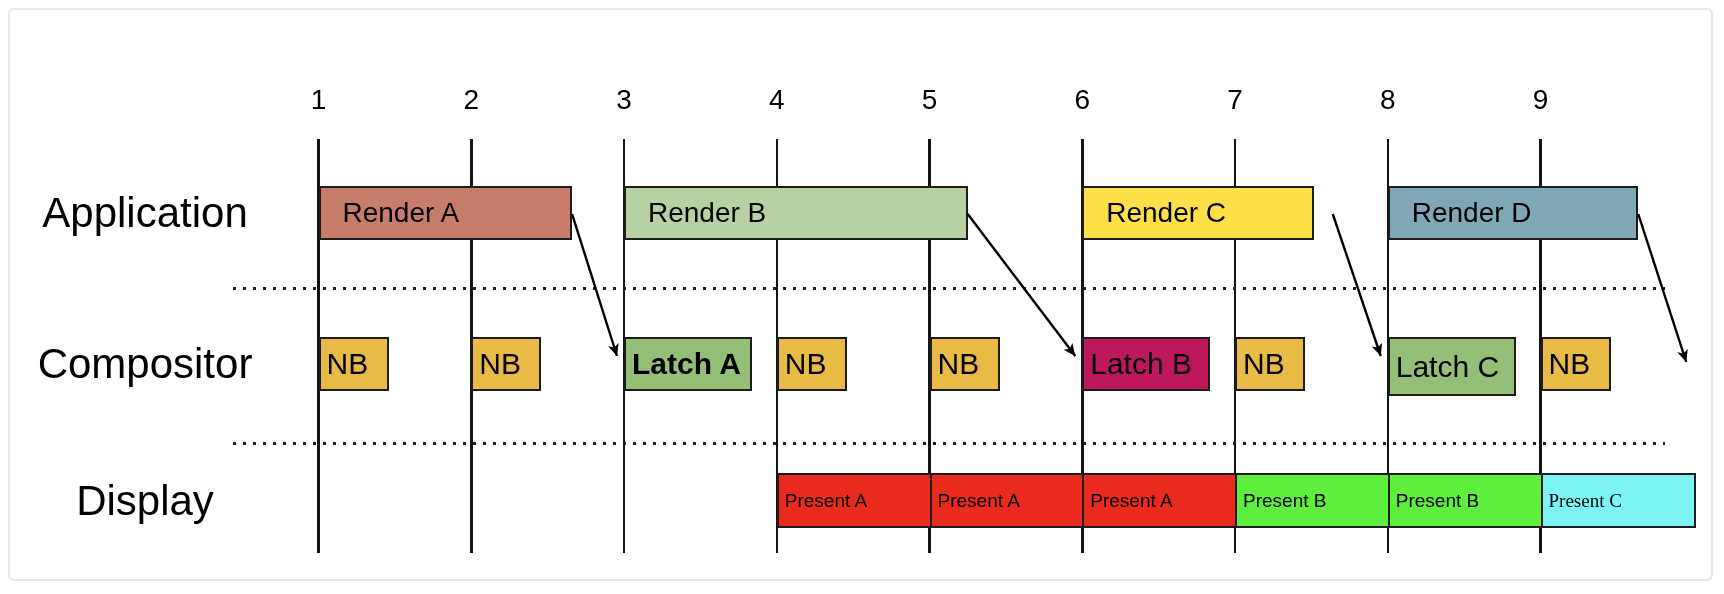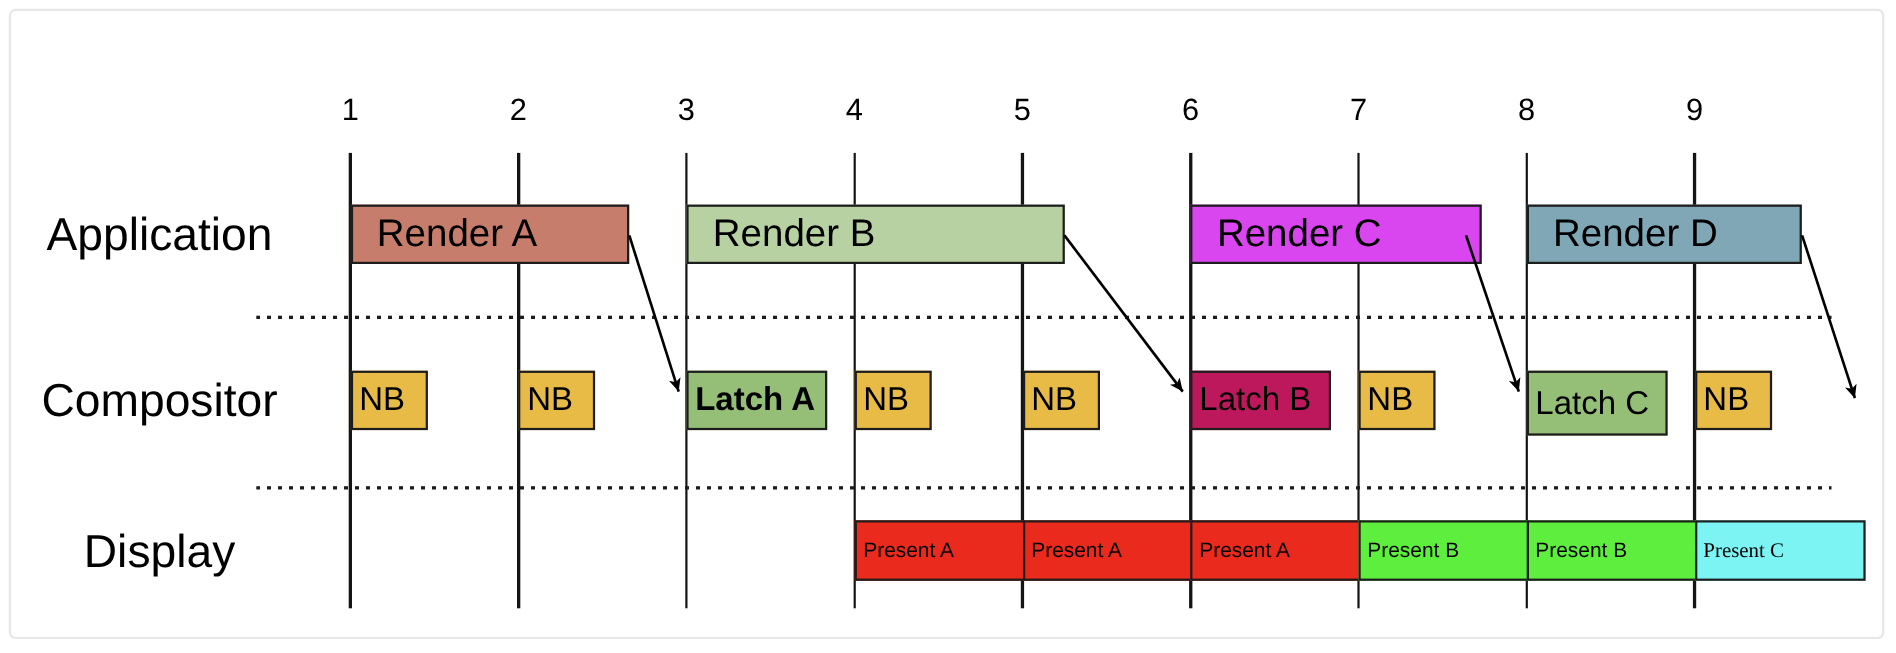--- a/index.html
+++ b/index.html
@@ -9,21 +9,21 @@
          border:2px solid #e7e7ea;border-radius:6px;box-sizing:border-box;}
   .vline{position:absolute;width:2.5px;background:#141414;top:139px;height:414px;}
   .tick-label{position:absolute;top:84px;width:60px;text-align:center;
               font-size:28px;line-height:32px;}
   .dotted{position:absolute;height:3px;
           background:repeating-linear-gradient(90deg,#1c1c1c 0 3px,transparent 3px 10px);}
   .row-label{position:absolute;left:14px;width:262px;display:flex;align-items:center;
              justify-content:center;font-size:42px;}
   .box{position:absolute;box-sizing:border-box;border:2.5px solid #1d1d1d;
        display:flex;align-items:center;white-space:nowrap;overflow:hidden;}
-  .render-box{font-size:35px;padding-left:22px;}
+  .render-box{font-size:28px;padding-left:22px;}
   .comp-box{font-size:30px;padding-left:6px;}
   .present-box{font-size:19px;padding-left:6px;}
   #arrow-layer{position:absolute;left:0;top:0;pointer-events:none;}
 </style>
 </head>
 <body>
 
 <div class="canvas">
   <div class="frame"></div>
 
@@ -51,21 +51,21 @@
   <div class="dotted" style="left:233px;top:287px;width:1432px;"></div>
   <div class="dotted" style="left:233px;top:442px;width:1432px;"></div>
 
   <div class="row-label" style="top:186px;height:54px;">Application</div>
   <div class="row-label" style="top:337px;height:54px;text-align:right;">Compositor</div>
   <div class="row-label" style="top:473px;height:55px;">Display</div>
 
   <div id="box-layer">
       <div class="box render-box" style="left: 318.5px; top: 186px; height: 54px; width: 253.565px; background: rgb(199, 125, 108); border-color: rgb(29, 29, 29);">Render A</div>
       <div class="box render-box" style="left: 624px; top: 186px; height: 54px; width: 343.688px; background: rgb(183, 209, 162); border-color: rgb(29, 29, 29);">Render B</div>
-      <div class="box render-box" style="left: 1082.25px; top: 186px; height: 54px; width: 265px; background: #d946ef; border-color: rgb(29, 29, 29);">Render C</div>
+      <div class="box render-box" style="left: 1082.25px; top: 186px; height: 54px; width: 232px; background: #fde047; border-color: rgb(29, 29, 29);">Render C</div>
       <div class="box render-box" style="left: 1387.75px; top: 186px; height: 54px; width: 250.51px; background: rgb(127, 167, 182); border-color: rgb(29, 29, 29);">Render D</div>
       <div class="box comp-box" style="left: 318.5px; top: 337px; height: 54px; width: 70px; background: rgb(232, 187, 71); border-color: rgb(29, 29, 29);">NB</div>
       <div class="box comp-box" style="left: 471.25px; top: 337px; height: 54px; width: 70px; background: rgb(232, 187, 71); border-color: rgb(29, 29, 29);">NB</div>
       <div class="box comp-box" style="left: 624px; top: 337px; height: 54px; width: 128px; background: rgb(149, 191, 119); border-color: rgb(29, 29, 29); font-weight: bold;">Latch A</div>
       <div class="box comp-box" style="left: 776.75px; top: 337px; height: 54px; width: 70px; background: rgb(232, 187, 71); border-color: rgb(29, 29, 29);">NB</div>
       <div class="box comp-box" style="left: 929.5px; top: 337px; height: 54px; width: 70px; background: rgb(232, 187, 71); border-color: rgb(29, 29, 29);">NB</div>
       <div class="box comp-box" style="left: 1082.25px; top: 337px; height: 54px; width: 128px; background: #be185d; border-color: rgb(29, 29, 29);">Latch B</div>
       <div class="box comp-box" style="left: 1235px; top: 337px; height: 54px; width: 70px; background: rgb(232, 187, 71); border-color: rgb(29, 29, 29);">NB</div>
       <div class="box comp-box" style="left: 1387.75px; top: 337px; height: 59px; width: 128px; background: rgb(149, 191, 119); border-color: rgb(29, 29, 29);">Latch C</div>
       <div class="box comp-box" style="left: 1540.5px; top: 337px; height: 54px; width: 70px; background: rgb(232, 187, 71); border-color: rgb(29, 29, 29);">NB</div>

